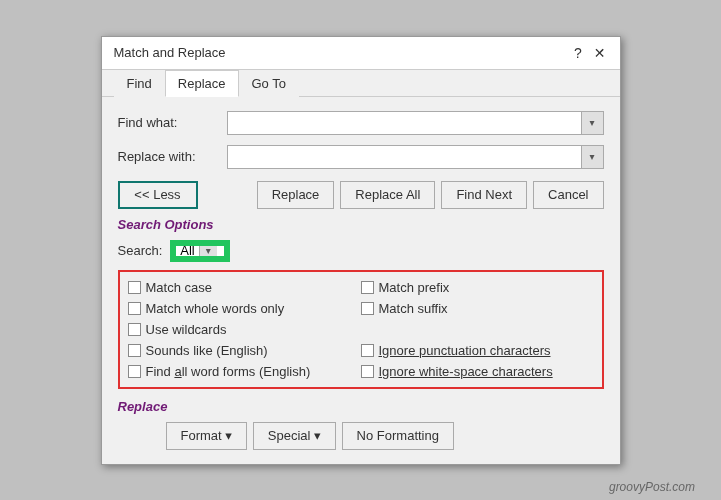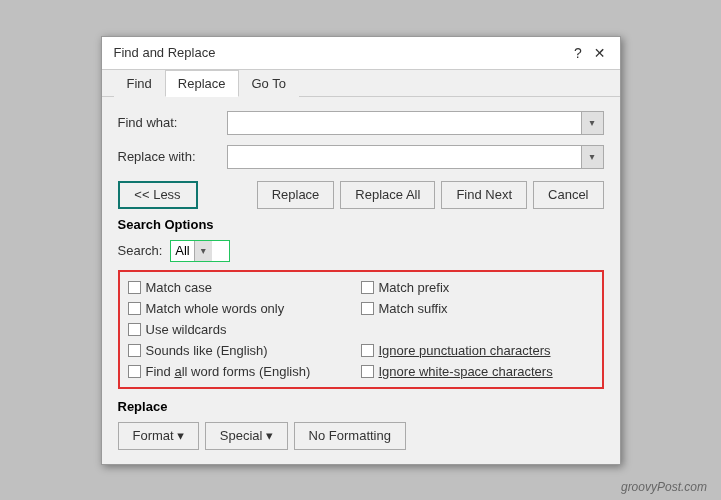--- a/index.html
+++ b/index.html
@@ -129,39 +129,40 @@
       height: 28px;
       color: #333;
     }
     .btn-less {
       border: 2px solid #0f766e;
       background: #f0f0f0;
       min-width: 80px;
     }
     .section-label {
       font-size: 13px;
-      color: #000000;
+      color: #701a75;
       margin-bottom: 8px;
       font-weight: bold;
+      font-style: italic;
     }
     .search-row {
       display: flex;
       align-items: center;
       margin-bottom: 8px;
       gap: 8px;
     }
     .search-label {
       font-size: 13px;
       color: #333;
     }
     .search-select-wrap {
       display: flex;
       align-items: center;
       background: #fff;
-      border: 1px solid #22c55e;
+      border: 6px solid #22c55e;
       height: 22px;
       width: 60px;
     }
     .options-box {
       border: 2px solid #e03030;
       padding: 8px;
       margin-bottom: 10px;
       background: #f0f0f0;
     }
     .options-columns {
@@ -199,37 +200,38 @@
       margin-top: 4px;
     }
     .replace-section .section-label {
       font-weight: bold;
       font-size: 13px;
       margin-bottom: 8px;
     }
     .replace-buttons-row {
       display: flex;
       gap: 6px;
+      margin-left: 48px;
     }
     .watermark {
       position: fixed;
       bottom: 6px;
-      right: 14px;
+      right: 26px;
       font-size: 12px;
       color: #666;
       font-style: italic;
     }
   </style>
 </head>
 <body>
 
 <div class="dialog">
 
   <div class="title-bar">
-    <span class="title-bar-text">Find and Replace</span>
+    <span class="title-bar-text">Match and Replace</span>
     <div class="title-bar-controls">
       <button class="title-bar-btn">?</button>
       <button class="title-bar-btn">✕</button>
     </div>
   </div>
 
   <div class="tabs">
     <div class="tab">
       <span>Find</span>
     </div>

